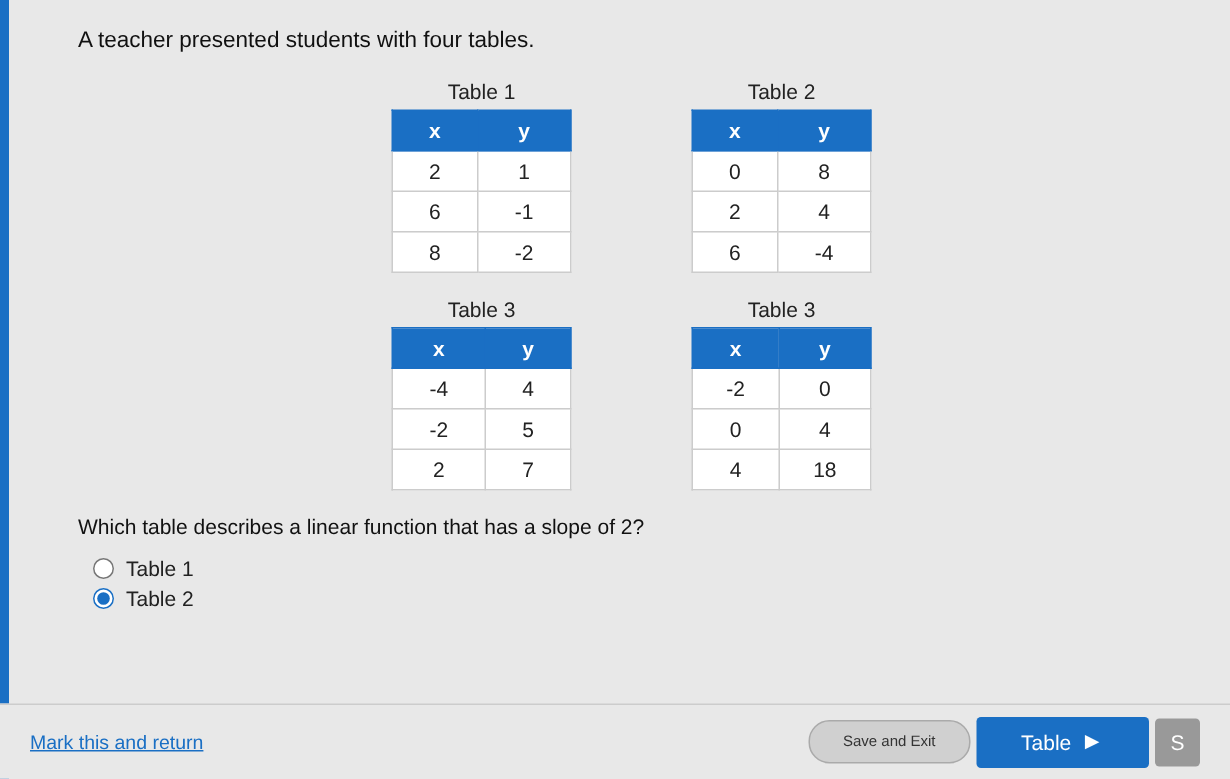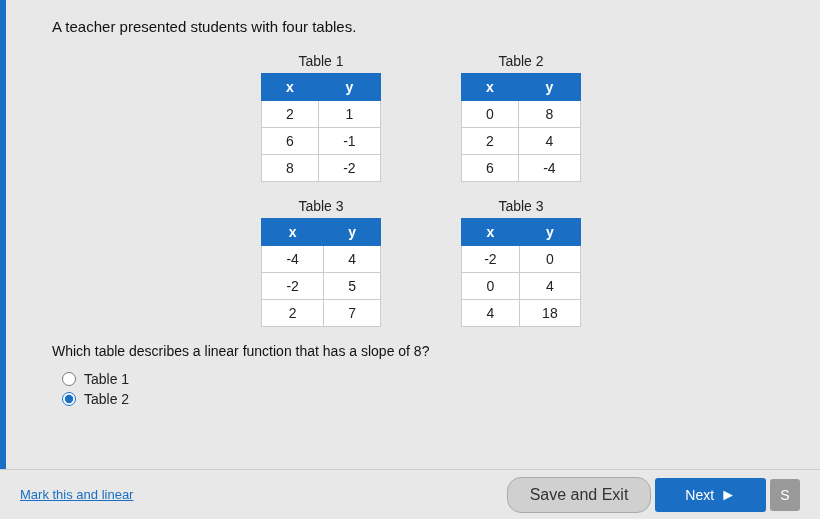--- a/index.html
+++ b/index.html
@@ -131,21 +131,21 @@
       display: flex;
       gap: 4px;
       align-items: center;
     }
 
     .btn-save {
       background: #d0d0d0;
       color: #333;
       border: 1px solid #aaa;
       padding: 8px 22px;
-      font-size: 16px;
+      font-size: 10px;
       cursor: pointer;
       border-radius: 14px;
     }
 
     .btn-next {
       background: #1a6fc4;
       color: white;
       border: none;
       padding: 8px 30px;
       font-size: 14px;
@@ -293,37 +293,37 @@
               <tr>
                 <td>4</td>
                 <td>18</td>
               </tr>
             </tbody>
         </table>
       </div>
     </div>
   </div>
 
-  <p class="question-prompt">Which table describes a linear function that has a slope of 8?</p>
+  <p class="question-prompt">Which table describes a linear function that has a slope of 2?</p>
 
   <div class="radio-options">
     <label class="radio-option">
       <input type="radio" name="answer" value="table1" style="">
       <span>Table 1</span>
     </label>
     <label class="radio-option">
       <input type="radio" name="answer" value="table2" checked="" style="">
       <span>Table 2</span>
     </label>
   </div>
 </div>
 
 <div class="bottom-bar">
-  <a class="mark-link">Mark this and linear</a>
+  <a class="mark-link">Mark this and return</a>
   <div class="btn-group">
     <button class="btn-save">Save and Exit</button>
     <button class="btn-next">
-      <span>Next</span>
+      <span>Table</span>
       <span class="btn-next-arrow">►</span>
     </button>
     <button class="btn-side">S</button>
   </div>
 </div>
 
 </body></html>

